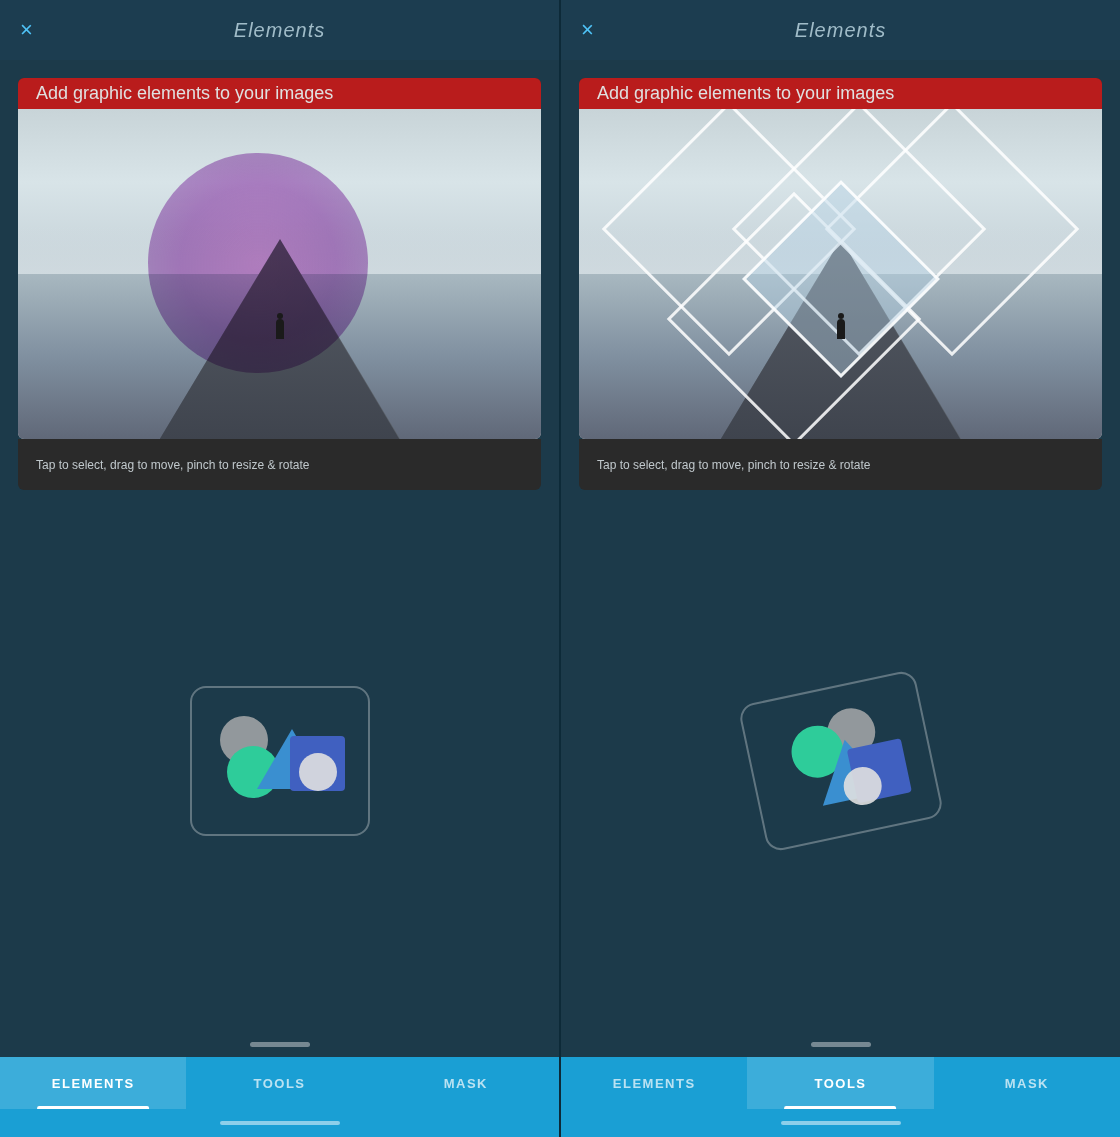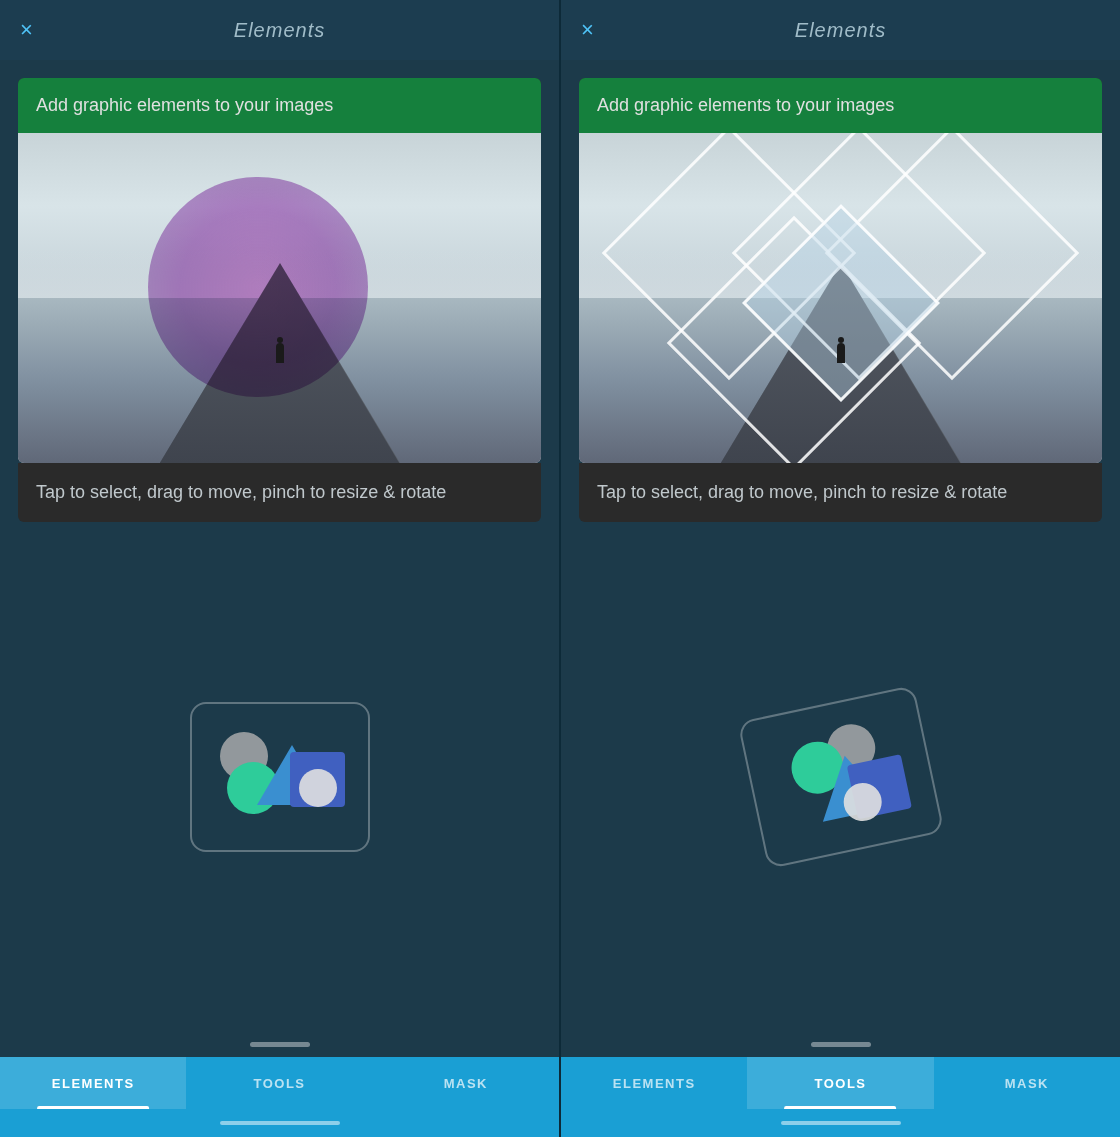--- a/index.html
+++ b/index.html
@@ -64,22 +64,22 @@
     
     .card {
       margin: 18px 18px 0 18px;
       background: #2a2a2a;
       border-radius: 6px;
       overflow: hidden;
       flex-shrink: 0;
     }
 
     .card-header {
-      padding: 16px 18px;
-      background: #15803d;
+      padding: 4px 18px;
+      background: #b91c1c;
     }
 
     .card-title {
       color: #e0e0e0;
       font-size: 18px;
       font-weight: 300;
       line-height: 1.3;
     }
 
     .card-image {
@@ -233,21 +233,21 @@
     .info-card {
       margin: 0 18px 0 18px;
       background: #2a2a2a;
       border-radius: 0 0 6px 6px;
       padding: 16px 18px;
       flex-shrink: 0;
     }
 
     .info-text {
       color: #c0c8cc;
-      font-size: 18px;
+      font-size: 12px;
       font-weight: 300;
       line-height: 1.5;
     }
 
     
     .elements-area {
       flex: 1;
       display: flex;
       align-items: center;
       justify-content: center;

